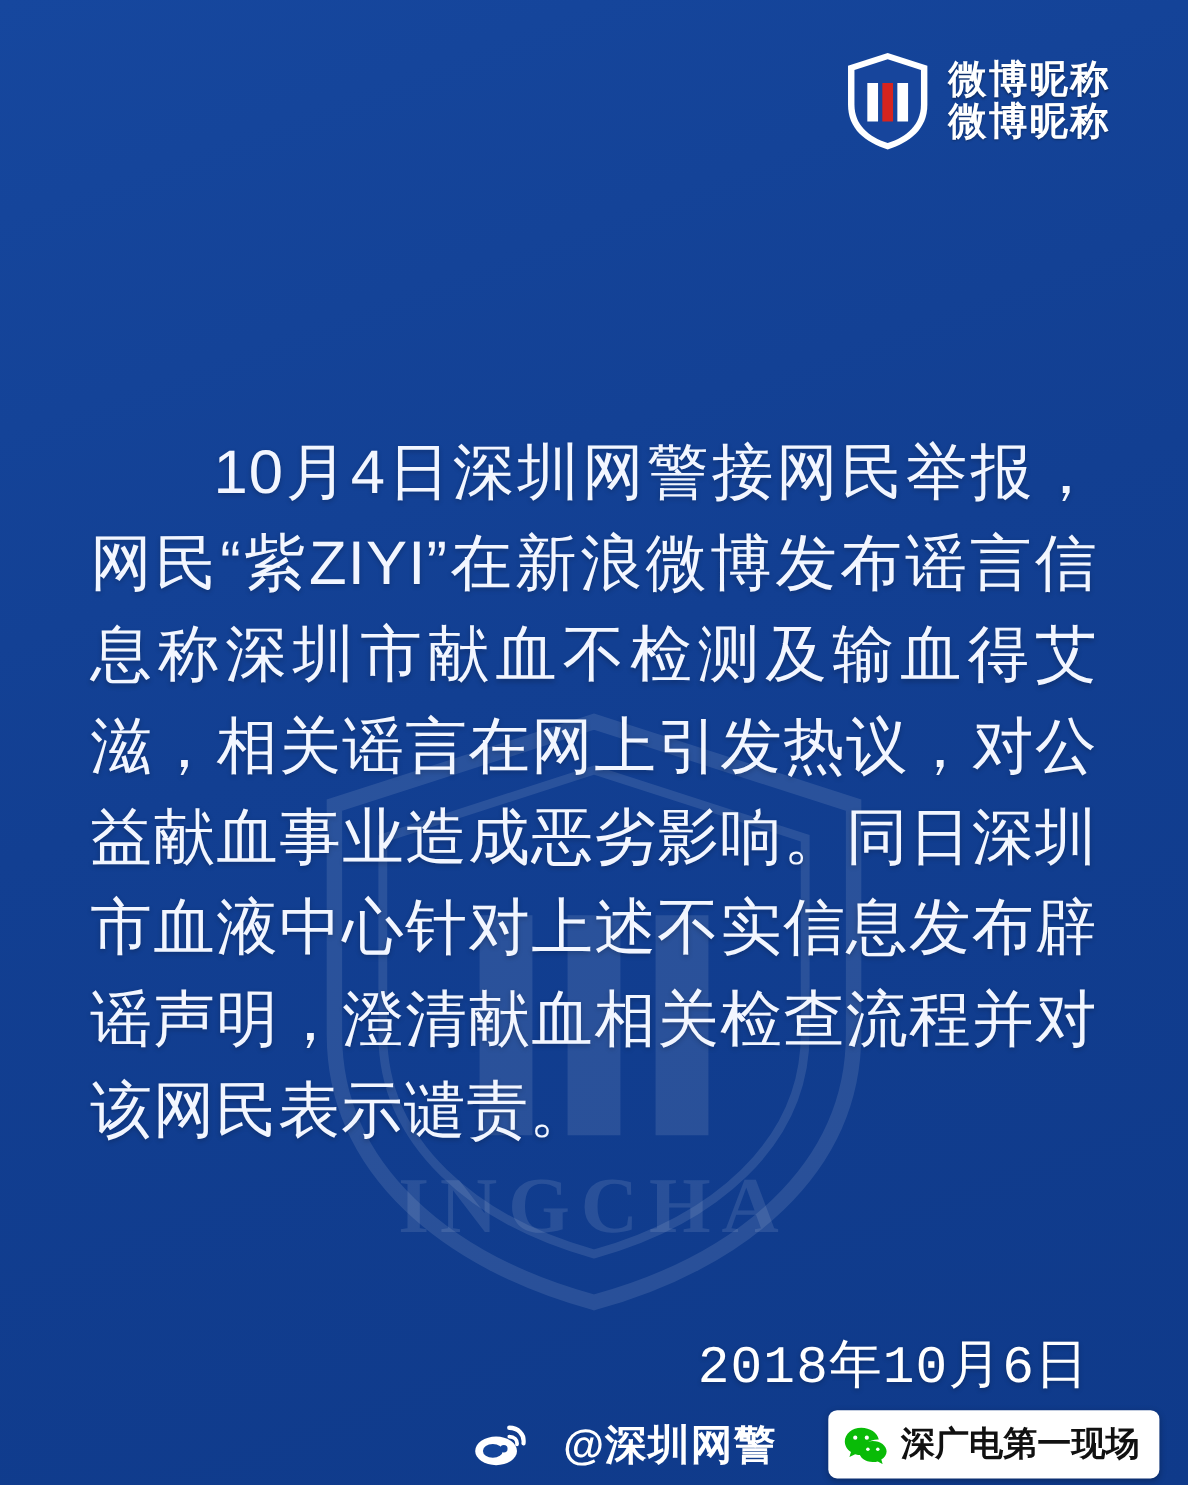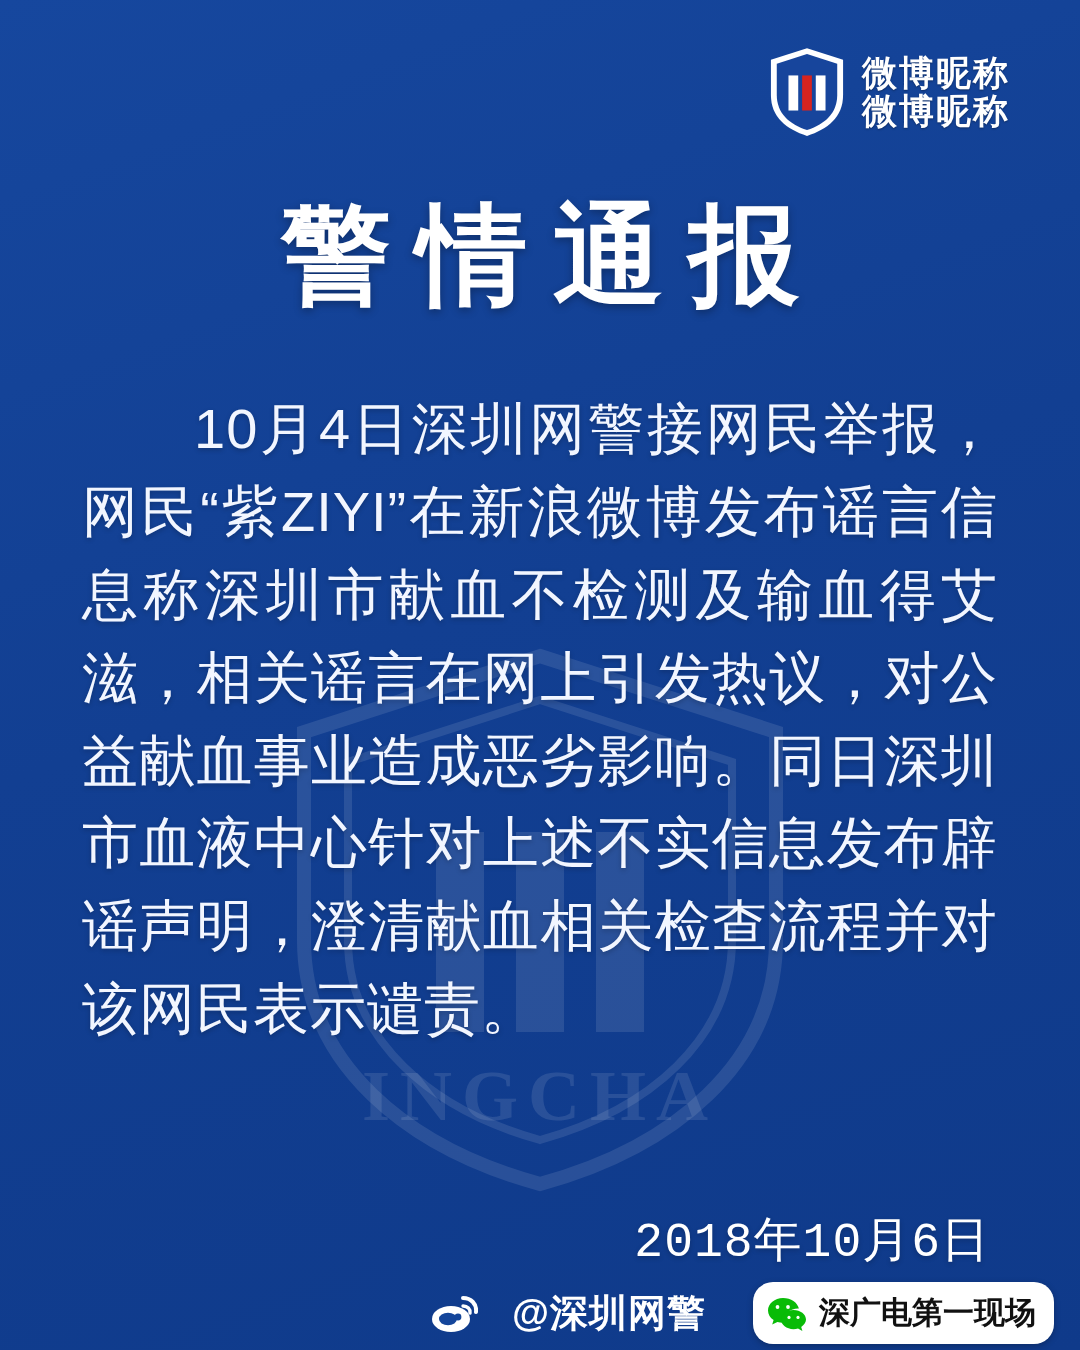--- a/index.html
+++ b/index.html
@@ -149,21 +149,21 @@
 
   
   .wechat-bar {
     position: absolute;
     right: 26px;
     top: 1282px;
     display: flex;
     align-items: center;
     gap: 12px;
     background: #ffffff;
-    border-radius: 20px;
+    border-radius: 8px;
     padding: 10px 18px 10px 14px;
     box-shadow: 0 2px 6px rgba(0,0,0,0.25);
   }
   .wechat-icon {
     width: 40px;
     height: 36px;
     flex: none;
   }
   .wechat-icon svg { width: 100%; height: 100%; display: block; }
   .wechat-name {
@@ -199,21 +199,20 @@
         <path d="M35 30 L45 30 L45 66 L35 66 Z" fill="#d6241f"></path>
         <path d="M49 30 L59 30 L59 66 L49 66 Z" fill="#ffffff"></path>
       </svg>
     </div>
     <div class="logo-words">
       <span>微博昵称</span>
       <span>微博昵称</span>
     </div>
   </div>
 
-  <div class="headline">警情通报</div>
 
   <div class="body-copy">
     <p>10月4日深圳网警接网民举报，网民“紫ZIYI”在新浪微博发布谣言信息称深圳市献血不检测及输血得艾滋，相关谣言在网上引发热议，对公益献血事业造成恶劣影响。同日深圳市血液中心针对上述不实信息发布辟谣声明，澄清献血相关检查流程并对该网民表示谴责。</p>
   </div>
 
   <div class="date-line">2018年10月6日</div>
 
   <div class="weibo-credit">
     <span class="weibo-icon">
       <svg viewBox="0 0 48 40" xmlns="http://www.w3.org/2000/svg">

